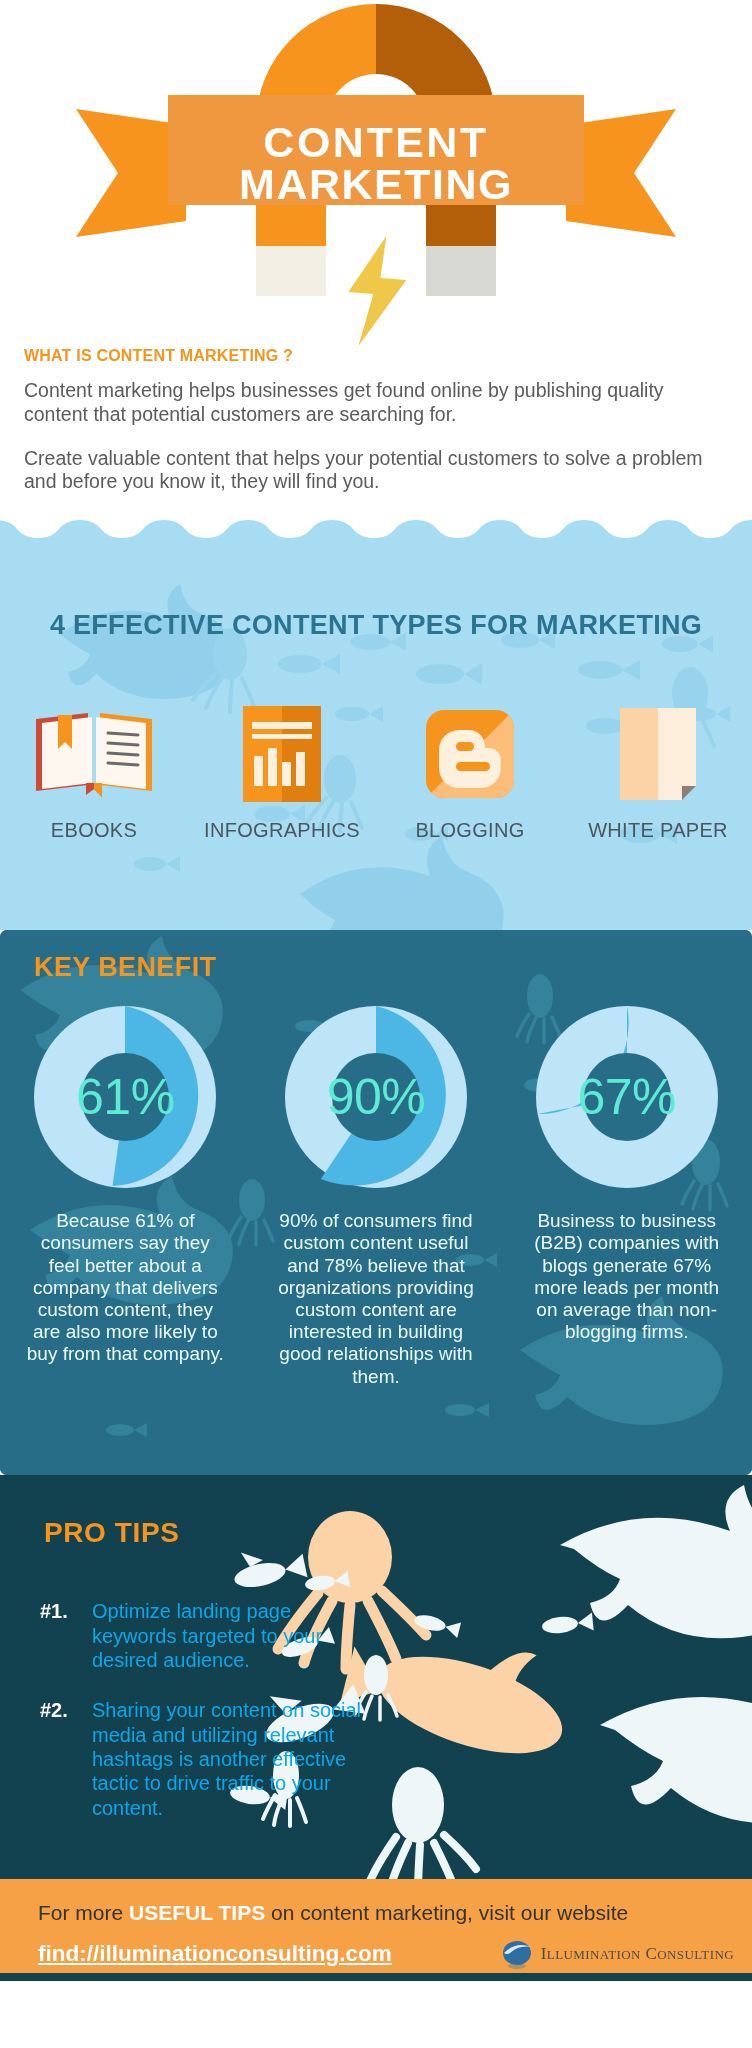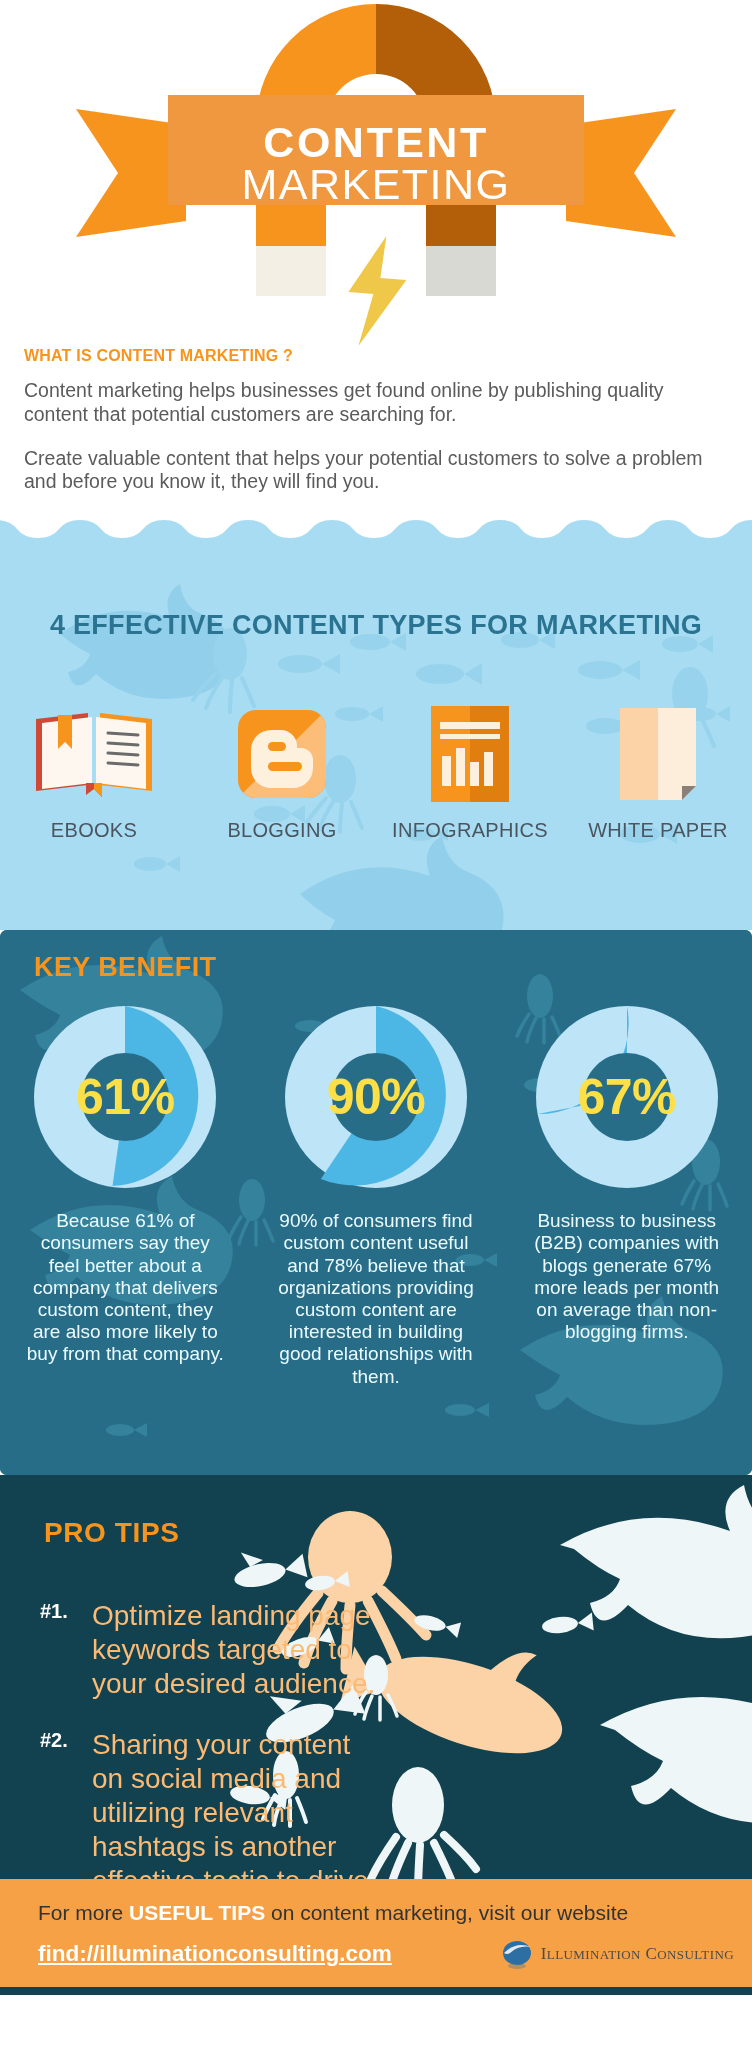--- a/index.html
+++ b/index.html
@@ -79,21 +79,21 @@
   }
   .ribbon-title .l1 {
     color: #fff;
     font-size: 43px;
     font-weight: bold;
     letter-spacing: 2.5px;
   }
   .ribbon-title .l2 {
     color: #fff;
     font-size: 43px;
-    font-weight: normal;
+    font-weight: bold;
     letter-spacing: 1.5px;
   }
 
   
   .whatis {
     position: relative;
     background: #ffffff;
     padding: 2px 24px 0 24px;
   }
   .whatis h2 {
@@ -177,23 +177,23 @@
     width: 752px;
     display: flex;
     z-index: 3;
   }
   .stat { flex: 1; display: flex; flex-direction: column; align-items: center; }
   .donut { position: relative; width: 182px; height: 182px; }
   .donut svg { display: block; }
   .donut-label {
     position: absolute; inset: 0;
     display: flex; align-items: center; justify-content: center;
-    color: #fde047;
+    color: #5eead4;
     font-size: 50px;
-    font-weight: bold;
+    font-weight: normal;
     letter-spacing: -0.5px;
   }
   .stat-text {
     margin-top: 22px;
     width: 202px;
     text-align: center;
     color: #ecfbff;
     font-size: 19px;
     line-height: 1.17;
   }
@@ -225,30 +225,30 @@
   .tip { display: flex; margin-bottom: 26px; }
   .tip-num {
     width: 52px;
     flex: 0 0 52px;
     color: #ffffff;
     font-size: 20px;
     font-weight: bold;
     line-height: 1.22;
   }
   .tip-text {
-    color: #fdba74;
-    font-size: 28px;
+    color: #0ea5e9;
+    font-size: 20px;
     line-height: 1.22;
   }
 
   
   .footer {
     position: relative;
     width: 752px;
-    height: 116px;
+    height: 102px;
     background: #f6a145;
     overflow: hidden;
   }
   .footer-line1 {
     position: absolute;
     left: 38px; top: 22px;
     color: #333333;
     font-size: 21px;
   }
   .footer-line1 b { color: #ffffff; font-weight: bold; }
@@ -405,56 +405,56 @@
             </g>
             <polygon points="54,72 70,72 70,86 62,78 54,84" fill="#cf4a36"></polygon>
             <polygon points="62,72 70,72 70,86 62,78" fill="#f7941d"></polygon>
           </svg>
         </div>
         <div class="type-label">EBOOKS</div>
       </div>
 
       <div class="type-item">
         <div class="type-icon">
+          <svg width="78" height="96" viewBox="0 0 78 96">
+            <rect x="0" y="0" width="39" height="96" fill="#f7941d"></rect>
+            <rect x="39" y="0" width="39" height="96" fill="#e07f10"></rect>
+            <rect x="9" y="16" width="60" height="7" fill="#fdf0dd"></rect>
+            <rect x="9" y="28" width="60" height="5" fill="#fdf0dd"></rect>
+            <rect x="11" y="50" width="9" height="30" fill="#fdf0dd"></rect>
+            <rect x="25" y="42" width="9" height="38" fill="#fdf0dd"></rect>
+            <rect x="39" y="56" width="9" height="24" fill="#fdf0dd"></rect>
+            <rect x="53" y="46" width="9" height="34" fill="#fdf0dd"></rect>
+          </svg>
+        </div>
+        <div class="type-label">INFOGRAPHICS</div>
+      </div>
+
+      <div class="type-item">
+        <div class="type-icon">
           <svg width="88" height="88" viewBox="0 0 88 88">
             <defs>
               <clipPath id="bclip">
                   <rect x="0" y="0" width="88" height="88" rx="18"></rect>
                 </clipPath>
             </defs>
             <g clip-path="url(#bclip)">
               <rect x="0" y="0" width="88" height="88" fill="#f7941d"></rect>
               <polygon points="88,0 88,88 0,88" fill="#fbbd78"></polygon>
               <path d="M33,20 h10 a16,16 0 0,1 16,16 v2 h4 a12,12 0 0,1 12,12 v8 a20,20 0 0,1 -20,20 h-22 a20,20 0 0,1 -20,-20 v-18 a20,20 0 0,1 20,-20 Z" fill="#fdf0dd"></path>
               <rect x="30" y="32" width="18" height="9" rx="4.5" fill="#f7941d"></rect>
               <rect x="30" y="52" width="34" height="9" rx="4.5" fill="#f7941d"></rect>
             </g>
           </svg>
         </div>
         <div class="type-label">BLOGGING</div>
       </div>
 
       <div class="type-item">
         <div class="type-icon">
-          <svg width="78" height="96" viewBox="0 0 78 96">
-            <rect x="0" y="0" width="39" height="96" fill="#f7941d"></rect>
-            <rect x="39" y="0" width="39" height="96" fill="#e07f10"></rect>
-            <rect x="9" y="16" width="60" height="7" fill="#fdf0dd"></rect>
-            <rect x="9" y="28" width="60" height="5" fill="#fdf0dd"></rect>
-            <rect x="11" y="50" width="9" height="30" fill="#fdf0dd"></rect>
-            <rect x="25" y="42" width="9" height="38" fill="#fdf0dd"></rect>
-            <rect x="39" y="56" width="9" height="24" fill="#fdf0dd"></rect>
-            <rect x="53" y="46" width="9" height="34" fill="#fdf0dd"></rect>
-          </svg>
-        </div>
-        <div class="type-label">INFOGRAPHICS</div>
-      </div>
-
-      <div class="type-item">
-        <div class="type-icon">
           <svg width="76" height="92" viewBox="0 0 76 92">
             <path d="M0,0 H38 V92 H0 Z" fill="#fbd3a6"></path>
             <path d="M38,0 H76 V78 L62,92 H38 Z" fill="#fdeedc"></path>
             <polygon points="62,92 62,78 76,78" fill="#8a8077"></polygon>
           </svg>
         </div>
         <div class="type-label">WHITE PAPER</div>
       </div>
 
     </div>

